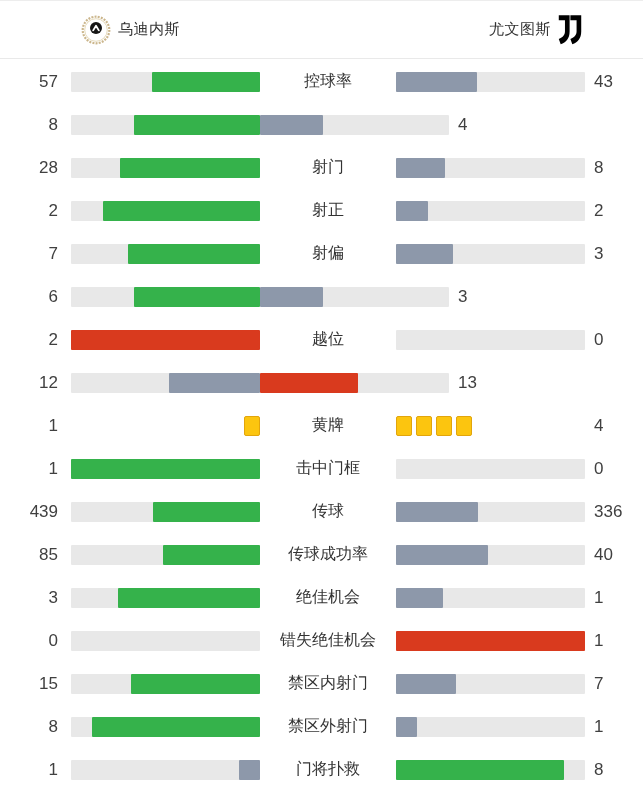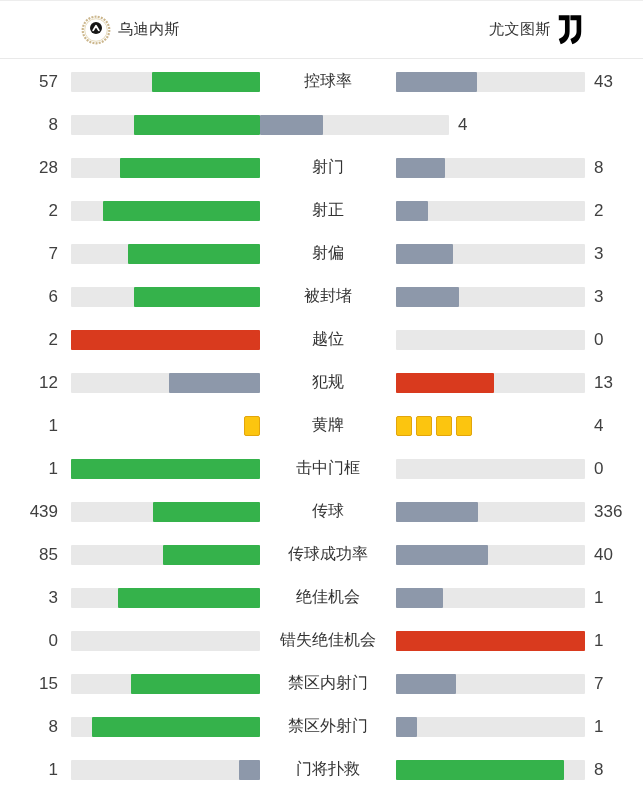--- a/index.html
+++ b/index.html
@@ -131,21 +131,20 @@
           <div class="fill right" style="width: 30%; background: rgb(141, 152, 170);"></div>
         </div>
     <div class="val away">3</div>
   </div>
 
   <div class="row">
     <div class="val home">6</div>
     <div class="bar home" style="background: rgb(232, 232, 232);">
           <div class="fill left" style="width: 66.7%; background: rgb(53, 178, 75);"></div>
         </div>
-    <div class="stat-label">被封堵</div>
     <div class="bar away" style="background: rgb(232, 232, 232);">
           <div class="fill right" style="width: 33.3%; background: rgb(141, 152, 170);"></div>
         </div>
     <div class="val away">3</div>
   </div>
 
   <div class="row">
     <div class="val home">2</div>
     <div class="bar home" style="background: rgb(232, 232, 232);">
           <div class="fill left" style="width: 100%; background: rgb(217, 58, 30);"></div>
@@ -153,21 +152,20 @@
     <div class="stat-label">越位</div>
     <div class="bar away" style="background: rgb(232, 232, 232);"></div>
     <div class="val away">0</div>
   </div>
 
   <div class="row">
     <div class="val home">12</div>
     <div class="bar home" style="background: rgb(232, 232, 232);">
           <div class="fill left" style="width: 48%; background: rgb(141, 152, 170);"></div>
         </div>
-    <div class="stat-label">犯规</div>
     <div class="bar away" style="background: rgb(232, 232, 232);">
           <div class="fill right" style="width: 52%; background: rgb(217, 58, 30);"></div>
         </div>
     <div class="val away">13</div>
   </div>
 
   <div class="row">
     <div class="val home">1</div>
     <div class="bar home cards" style="background: transparent;">
           <span class="card" style="background: rgb(252, 197, 15); border-color: rgb(226, 165, 12);"></span>

